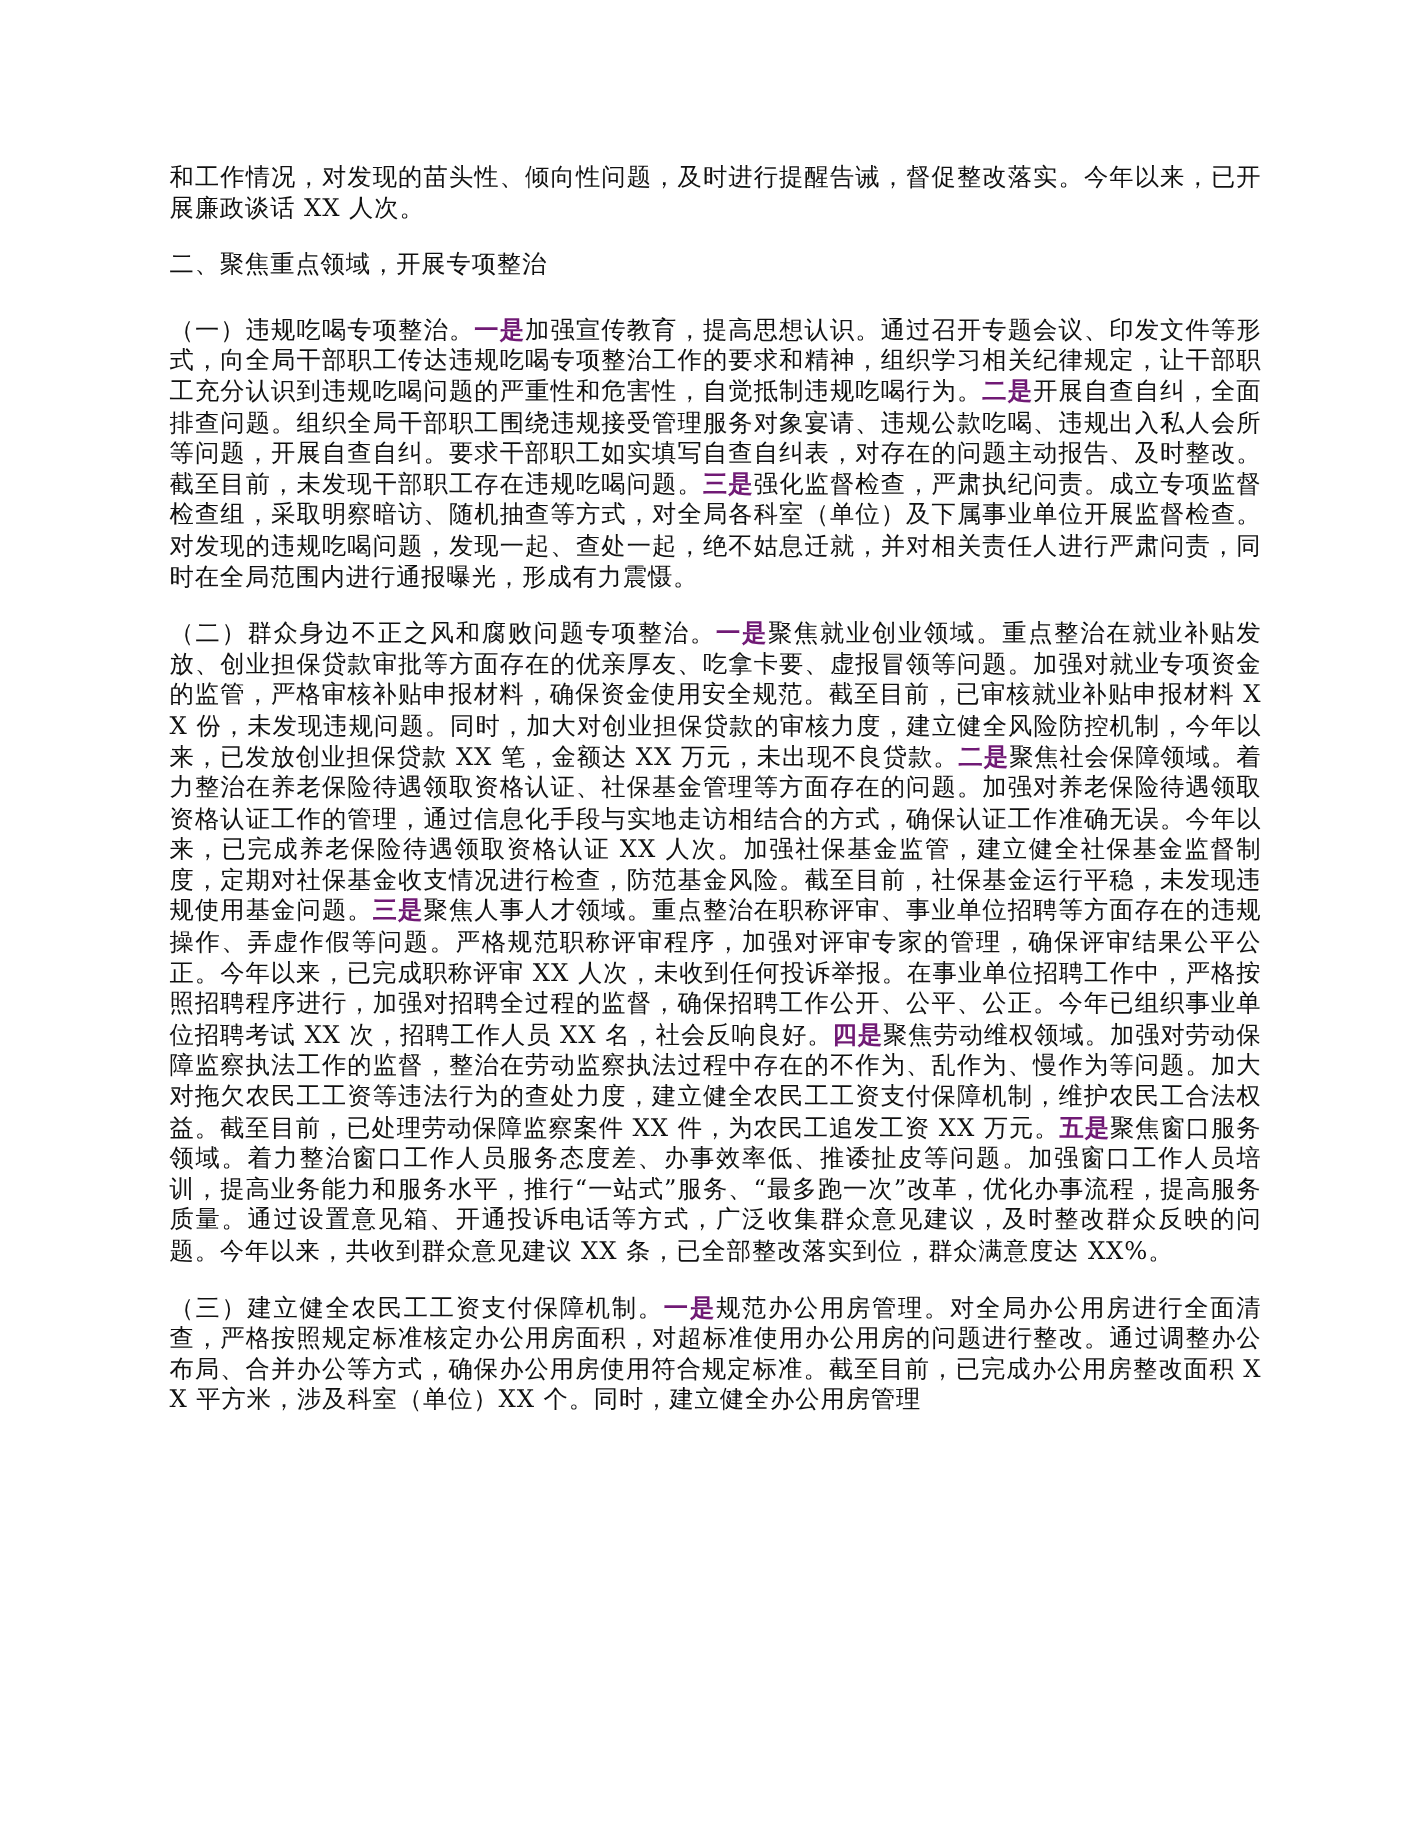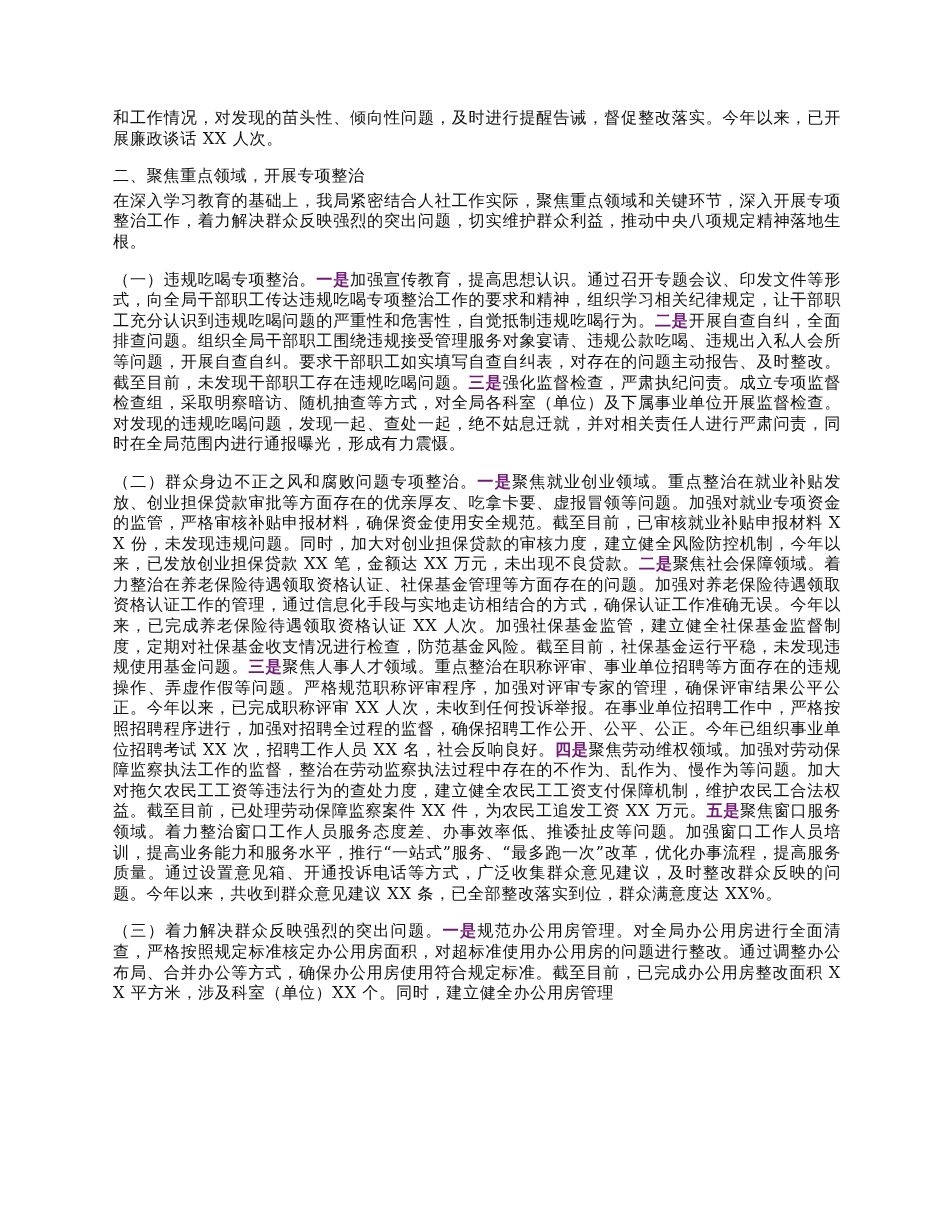--- a/index.html
+++ b/index.html
@@ -9,43 +9,40 @@
     left: 113px;
     top: 108px;
     width: 728px;
     font-family: "DejaVu Serif", "Liberation Serif", serif;
     font-size: 16.2px;
     line-height: 20.6px;
     color: #111111;
     letter-spacing: 0.6px;
   }
   .para { margin: 0 0 17px 0; text-align: justify; text-justify: inter-character; word-break: break-all; }
-  .para.heading { margin-bottom: 4px; }
+  .para.heading { margin-bottom: 23px; }
   b { font-weight: bold; color: #701a75; }
 </style>
 </head>
 <body>
 
 <div class="page">
   <p class="para">
     <span>和工作情况，对发现的苗头性、倾向性问题，及时进行提醒告诫，督促整改落实。今年以来，已开展廉政谈话 XX 人次。</span>
   </p>
 
   <p class="para heading">
     <span>二、聚焦重点领域，开展专项整治</span>
   </p>
 
-  <p class="para">
-    <span>在深入学习教育的基础上，我局紧密结合人社工作实际，聚焦重点领域和关键环节，深入开展专项整治工作，着力解决群众反映强烈的突出问题，切实维护群众利益，推动中央八项规定精神落地生根。</span>
-  </p>
 
   <p class="para">
     <span>（一）违规吃喝专项整治。</span><b>一是</b><span>加强宣传教育，提高思想认识。通过召开专题会议、印发文件等形式，向全局干部职工传达违规吃喝专项整治工作的要求和精神，组织学习相关纪律规定，让干部职工充分认识到违规吃喝问题的严重性和危害性，自觉抵制违规吃喝行为。</span><b>二是</b><span>开展自查自纠，全面排查问题。组织全局干部职工围绕违规接受管理服务对象宴请、违规公款吃喝、违规出入私人会所等问题，开展自查自纠。要求干部职工如实填写自查自纠表，对存在的问题主动报告、及时整改。截至目前，未发现干部职工存在违规吃喝问题。</span><b>三是</b><span>强化监督检查，严肃执纪问责。成立专项监督检查组，采取明察暗访、随机抽查等方式，对全局各科室（单位）及下属事业单位开展监督检查。对发现的违规吃喝问题，发现一起、查处一起，绝不姑息迁就，并对相关责任人进行严肃问责，同时在全局范围内进行通报曝光，形成有力震慑。</span>
   </p>
 
   <p class="para">
     <span>（二）群众身边不正之风和腐败问题专项整治。</span><b>一是</b><span>聚焦就业创业领域。重点整治在就业补贴发放、创业担保贷款审批等方面存在的优亲厚友、吃拿卡要、虚报冒领等问题。加强对就业专项资金的监管，严格审核补贴申报材料，确保资金使用安全规范。截至目前，已审核就业补贴申报材料 XX 份，未发现违规问题。同时，加大对创业担保贷款的审核力度，建立健全风险防控机制，今年以来，已发放创业担保贷款 XX 笔，金额达 XX 万元，未出现不良贷款。</span><b>二是</b><span>聚焦社会保障领域。着力整治在养老保险待遇领取资格认证、社保基金管理等方面存在的问题。加强对养老保险待遇领取资格认证工作的管理，通过信息化手段与实地走访相结合的方式，确保认证工作准确无误。今年以来，已完成养老保险待遇领取资格认证 XX 人次。加强社保基金监管，建立健全社保基金监督制度，定期对社保基金收支情况进行检查，防范基金风险。截至目前，社保基金运行平稳，未发现违规使用基金问题。</span><b>三是</b><span>聚焦人事人才领域。重点整治在职称评审、事业单位招聘等方面存在的违规操作、弄虚作假等问题。严格规范职称评审程序，加强对评审专家的管理，确保评审结果公平公正。今年以来，已完成职称评审 XX 人次，未收到任何投诉举报。在事业单位招聘工作中，严格按照招聘程序进行，加强对招聘全过程的监督，确保招聘工作公开、公平、公正。今年已组织事业单位招聘考试 XX 次，招聘工作人员 XX 名，社会反响良好。</span><b>四是</b><span>聚焦劳动维权领域。加强对劳动保障监察执法工作的监督，整治在劳动监察执法过程中存在的不作为、乱作为、慢作为等问题。加大对拖欠农民工工资等违法行为的查处力度，建立健全农民工工资支付保障机制，维护农民工合法权益。截至目前，已处理劳动保障监察案件 XX 件，为农民工追发工资 XX 万元。</span><b>五是</b><span>聚焦窗口服务领域。着力整治窗口工作人员服务态度差、办事效率低、推诿扯皮等问题。加强窗口工作人员培训，提高业务能力和服务水平，推行“一站式”服务、“最多跑一次”改革，优化办事流程，提高服务质量。通过设置意见箱、开通投诉电话等方式，广泛收集群众意见建议，及时整改群众反映的问题。今年以来，共收到群众意见建议 XX 条，已全部整改落实到位，群众满意度达 XX%。</span>
   </p>
 
   <p class="para">
-    <span>（三）着力解决群众反映强烈的突出问题。</span><b>一是</b><span>规范办公用房管理。对全局办公用房进行全面清查，严格按照规定标准核定办公用房面积，对超标准使用办公用房的问题进行整改。通过调整办公布局、合并办公等方式，确保办公用房使用符合规定标准。截至目前，已完成办公用房整改面积 XX 平方米，涉及科室（单位）XX 个。同时，建立健全办公用房管理</span>
+    <span>（三）建立健全农民工工资支付保障机制。</span><b>一是</b><span>规范办公用房管理。对全局办公用房进行全面清查，严格按照规定标准核定办公用房面积，对超标准使用办公用房的问题进行整改。通过调整办公布局、合并办公等方式，确保办公用房使用符合规定标准。截至目前，已完成办公用房整改面积 XX 平方米，涉及科室（单位）XX 个。同时，建立健全办公用房管理</span>
   </p>
 </div>
 
 </body></html>

